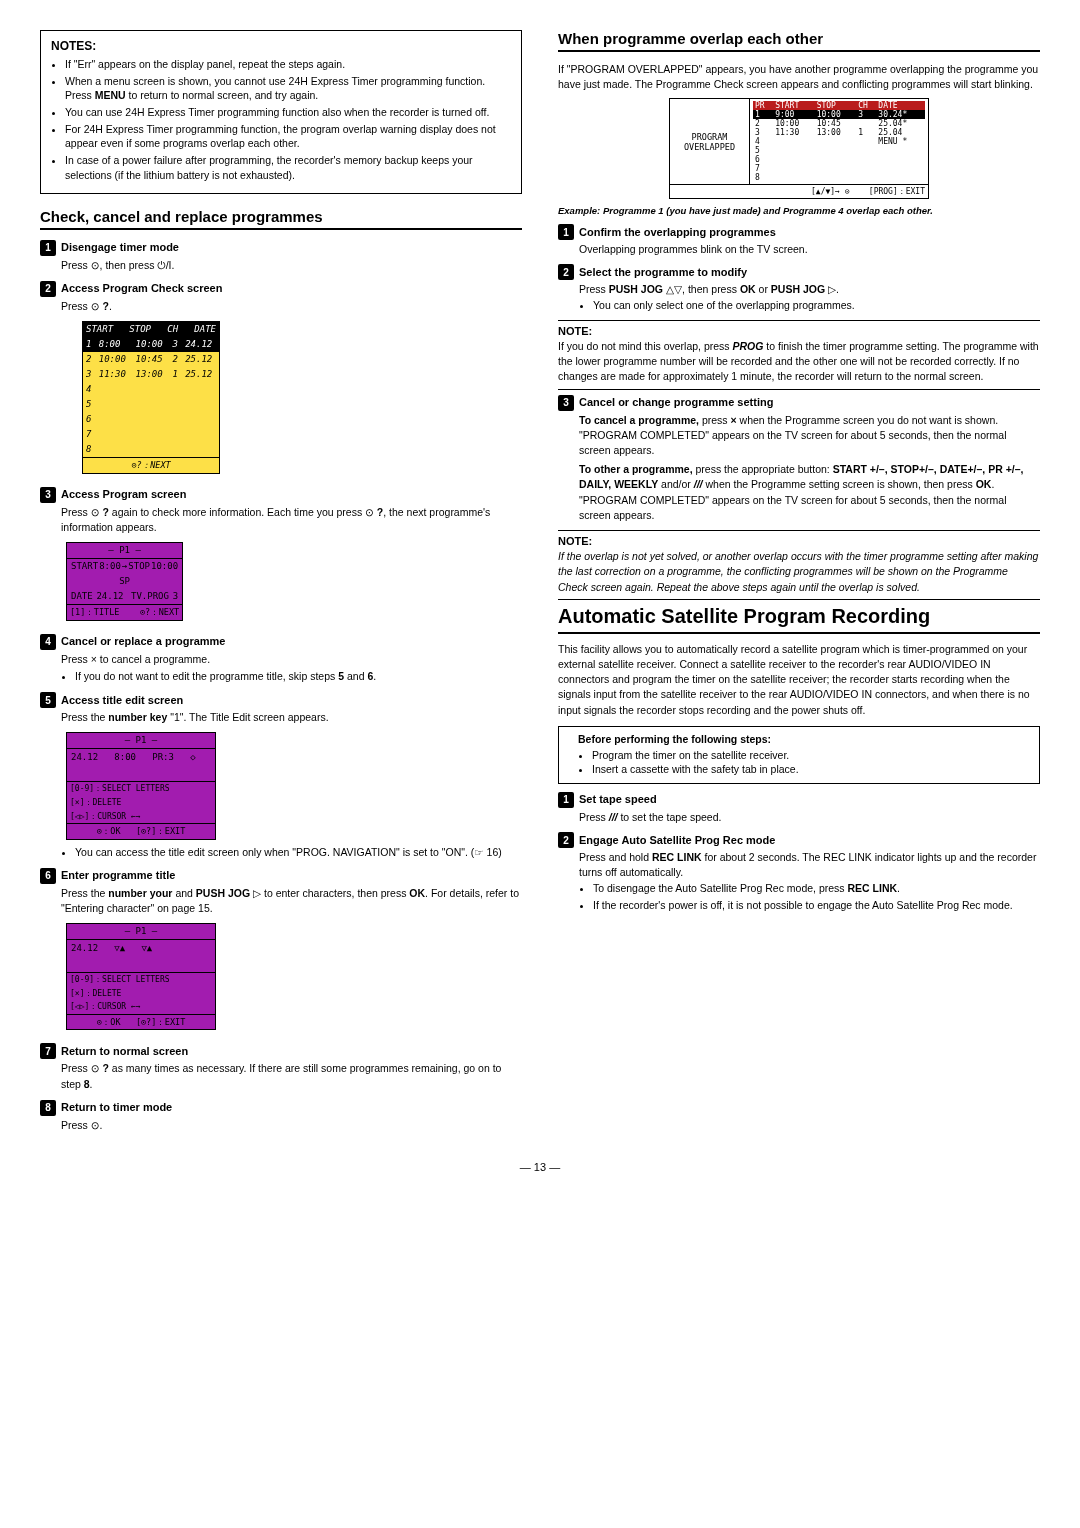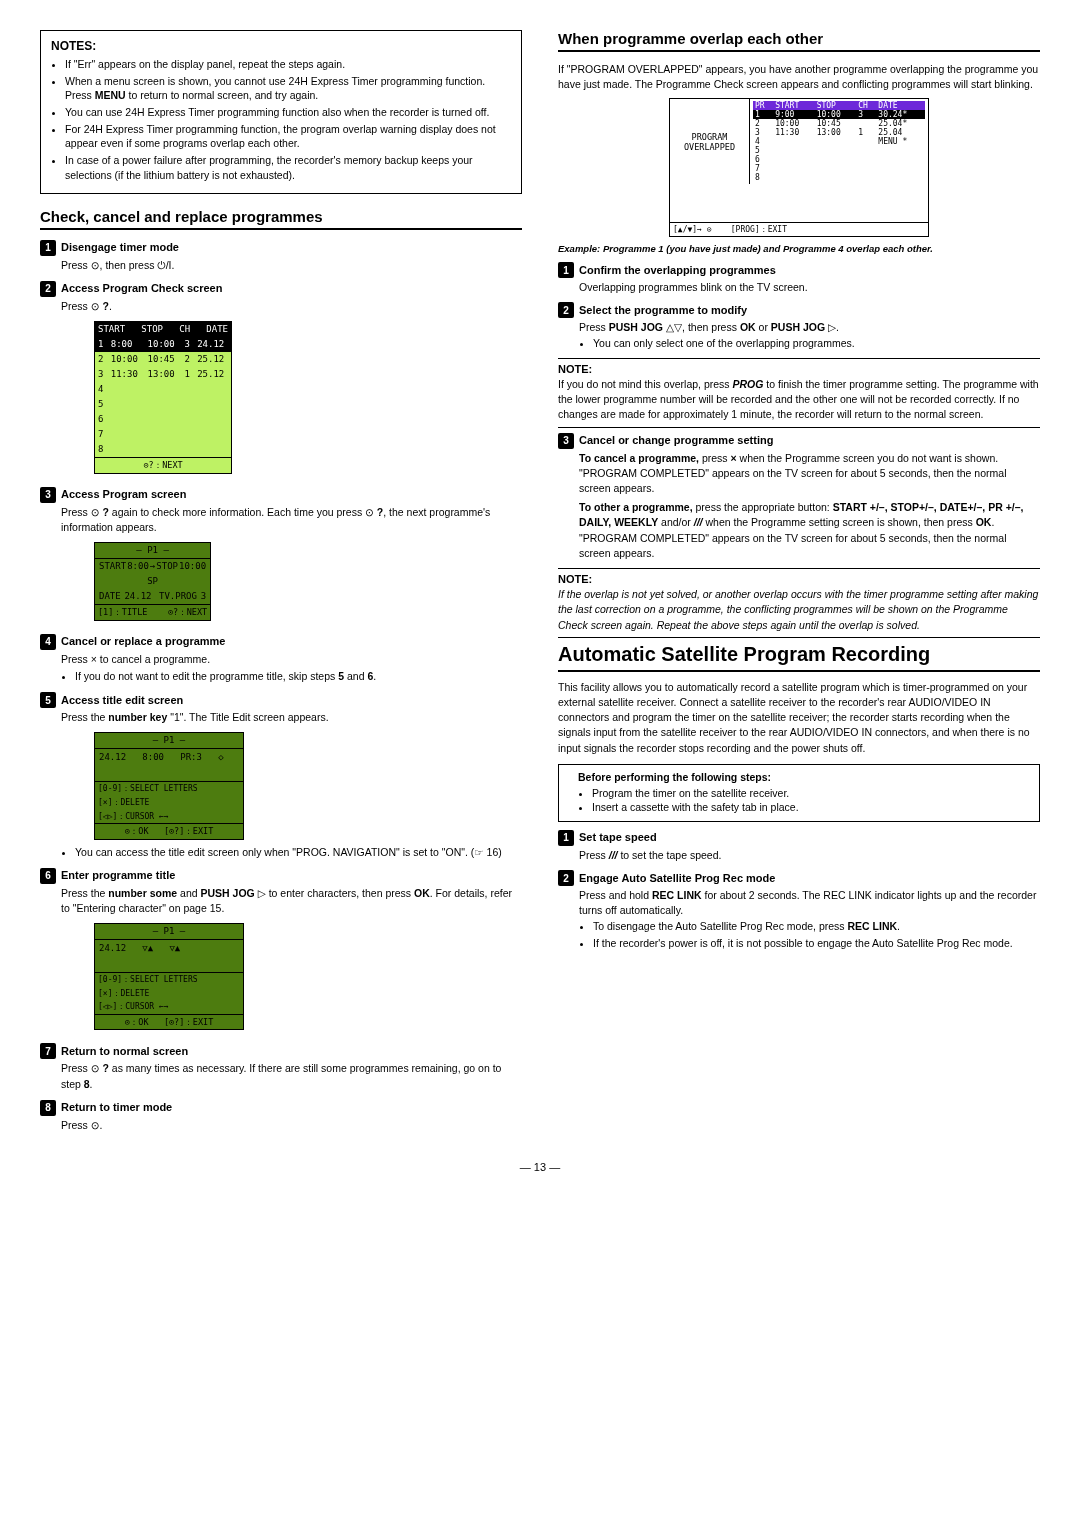--- a/index.html
+++ b/index.html
@@ -82,25 +82,26 @@
     .step-content ul {
       padding-left: 14px;
     }
     .step-content ul li {
       margin-bottom: 2px;
     }
     
     .screen-box {
       border: 1.5px solid #000;
       display: inline-block;
-      margin: 5px 0 5px 33px;
+      margin: 5px 0 5px 21px;
       font-size: 9px;
       font-family: monospace;
-      background: #bef264;
+      background: #fde047;
       min-width: 130px;
+      font-style: italic;
     }
     .screen-box table {
       border-collapse: collapse;
       width: 100%;
     }
     .screen-box td {
       padding: 1px 3px;
       font-size: 9px;
       font-family: monospace;
       white-space: nowrap;
@@ -115,24 +116,24 @@
     .screen-footer {
       border-top: 1px solid #000;
       font-size: 8.5px;
       font-family: monospace;
       padding: 1px 3px;
       text-align: center;
     }
     .screen-p1-box {
       border: 1.5px solid #000;
       display: inline-block;
-      margin: 5px 0 5px 33px;
+      margin: 5px 0 5px 5px;
       font-size: 9px;
       font-family: monospace;
-      background: #4d7c0f;
+      background: #a21caf;
       min-width: 110px;
     }
     .screen-p1-box .p1-title {
       text-align: center;
       border-bottom: 1px solid #000;
       font-size: 9px;
       padding: 1px 3px;
     }
     .screen-p1-box .p1-row {
       display: flex;
@@ -183,30 +184,29 @@
       border-collapse: collapse;
       width: 100%;
     }
     .overlap-table-box table td {
       padding: 0px 2px;
       font-size: 8px;
       font-family: monospace;
       white-space: nowrap;
     }
     .overlap-table-box .th-row td {
-      background: #6d28d9;
+      background: #b91c1c;
       color: #fff;
     }
     .overlap-footer {
       border-top: 1px solid #000;
       font-size: 8px;
       font-family: monospace;
       padding: 1px 3px;
-      text-align: left;
-      margin-top: 38px;
+      text-align: right;
     }
     .auto-sat-title {
       font-size: 20px;
       font-weight: bold;
       border-bottom: 2px solid #000;
       padding-bottom: 4px;
       margin-bottom: 8px;
     }
     .before-box {
       border: 1.5px solid #000;
@@ -441,21 +441,21 @@
         </ul>
       </div>
     </div>
 
     <div class="step-block">
       <div class="step-header">
         <span class="step-num">6</span>
         <span>Enter programme title</span>
       </div>
       <div class="step-content">
-        <p>Press the <strong>number some</strong> and <strong>PUSH JOG</strong> ▷ to enter characters, then press <strong>OK</strong>. For details, refer to "Entering character" on page 15.</p>
+        <p>Press the <strong>number your</strong> and <strong>PUSH JOG</strong> ▷ to enter characters, then press <strong>OK</strong>. For details, refer to "Entering character" on page 15.</p>
         
         <div class="screen-p1-box" style="min-width:150px;">
           <div class="p1-title">– P1 –</div>
           <div style="padding:2px 4px;font-size:9px;font-family:monospace;">24.12 &nbsp; ▽▲ &nbsp; ▽▲</div>
           <div style="padding:1px 4px;font-size:9px;font-family:monospace;border-bottom:1px solid #000;">&nbsp;</div>
           <div style="padding:1px 3px;font-size:8px;font-family:monospace;">[0-9]：SELECT LETTERS</div>
           <div style="padding:1px 3px;font-size:8px;font-family:monospace;">[×]：DELETE</div>
           <div style="padding:1px 3px;font-size:8px;font-family:monospace;">[◁▷]：CURSOR ←→</div>
           <div class="p1-footer">⊙：OK &nbsp; [⊙?]：EXIT</div>
         </div>

